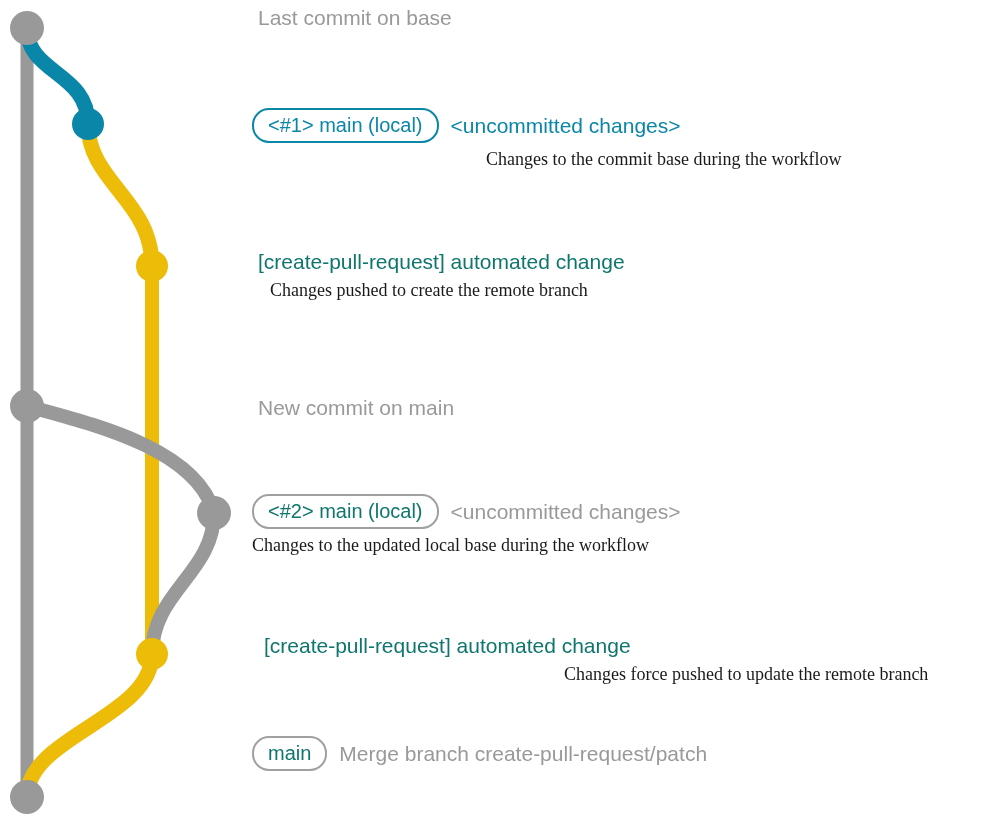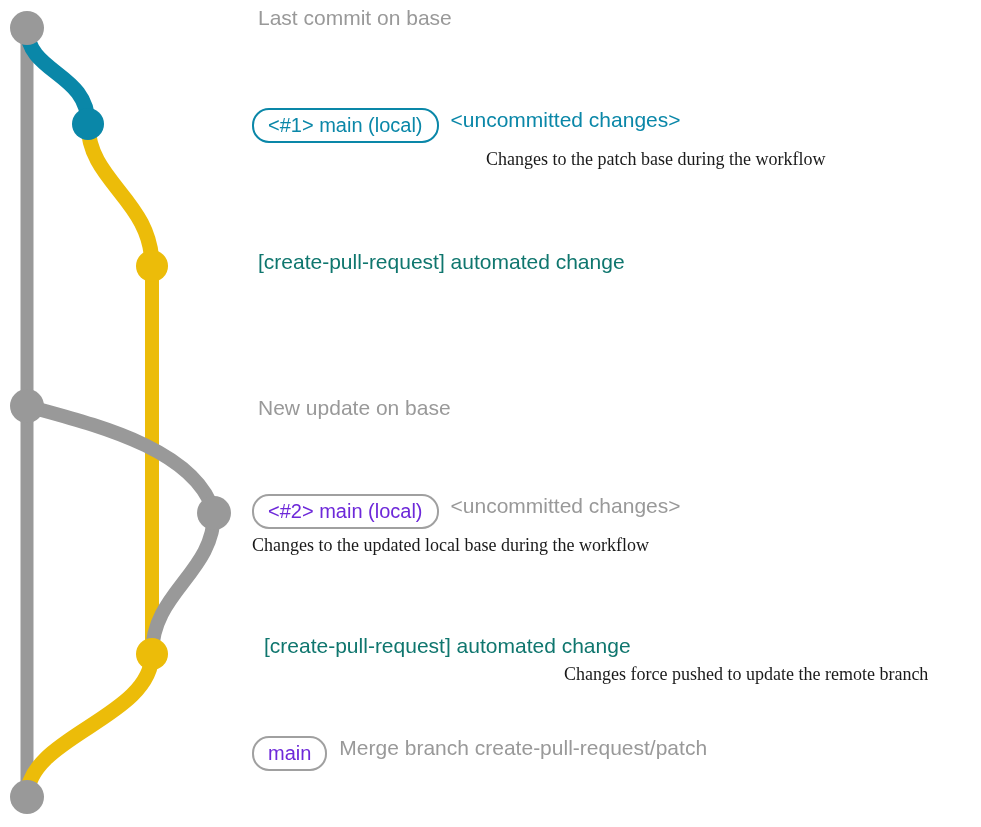--- a/index.html
+++ b/index.html
@@ -33,20 +33,21 @@
 
   
   .annotation-row {
     position: absolute;
     left: 252px;
     display: block;
   }
 
   .row-head {
     display: flex;
+    align-items: center;
     white-space: nowrap;
   }
 
   .ref-badge {
     display: inline-block;
     border: 2px solid #a16207;
     border-radius: 17px;
     padding: 4px 14px 5px 14px;
     font-size: 20px;
     line-height: 22px;
@@ -58,21 +59,21 @@
   .ref-badge.badge-blue {
     border-color: #0a87a8;
     color: #0a87a8;
   }
   .ref-badge.badge-yellow {
     border-color: #e8bc09;
     color: #e8bc09;
   }
   .ref-badge.badge-gray {
     border-color: #a0a0a0;
-    color: #6d28d9;
+    color: #0f766e;
   }
 
   .commit-msg {
     font-size: 21px;
     line-height: 24px;
     margin-left: 12px;
     white-space: nowrap;
     font-family: "Liberation Sans", sans-serif;
   }
   .commit-msg.msg-blue   { color: #0a87a8; }
@@ -140,32 +141,33 @@
     <div class="row-head">
       <span class="commit-msg msg-gray standalone">Last commit on base</span>
     </div>
   </div>
 
   <div class="annotation-row" id="row-uncommitted-1">
     <div class="row-head">
       <span class="ref-badge badge-blue">&lt;#1&gt; main (local)</span>
       <span class="commit-msg msg-blue">&lt;uncommitted changes&gt;</span>
     </div>
-    <div class="sub-note">Changes to the patch base during the workflow</div>
+    <div class="sub-note">Changes to the commit base during the workflow</div>
   </div>
 
   <div class="annotation-row" id="row-automated-1">
     <div class="row-head">
       <span class="commit-msg msg-yellow standalone">[create-pull-request] automated change</span>
     </div>
+    <div class="sub-note">Changes pushed to create the remote branch</div>
   </div>
 
   <div class="annotation-row" id="row-new-commit">
     <div class="row-head">
-      <span class="commit-msg msg-gray standalone">New update on base</span>
+      <span class="commit-msg msg-gray standalone">New commit on main</span>
     </div>
   </div>
 
   <div class="annotation-row" id="row-uncommitted-2">
     <div class="row-head">
       <span class="ref-badge badge-gray">&lt;#2&gt; main (local)</span>
       <span class="commit-msg msg-gray">&lt;uncommitted changes&gt;</span>
     </div>
     <div class="sub-note">Changes to the updated local base during the workflow</div>
   </div>

